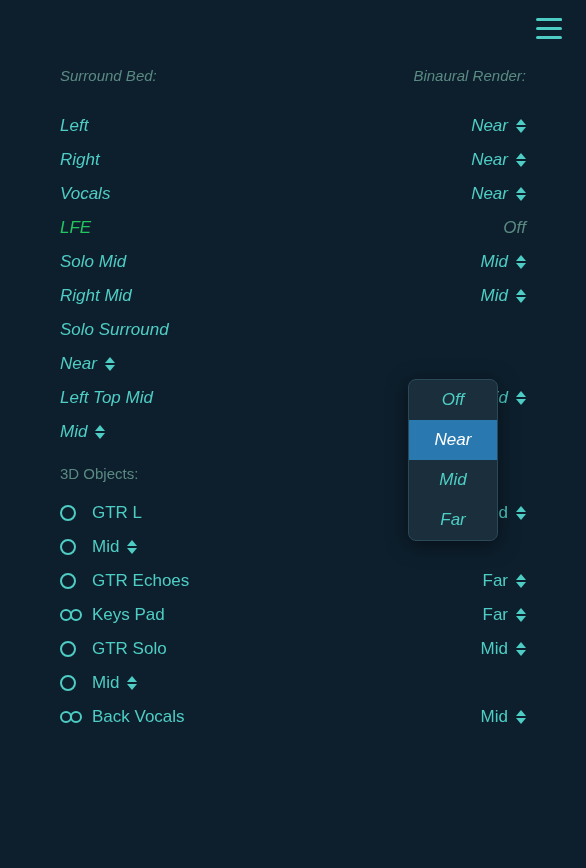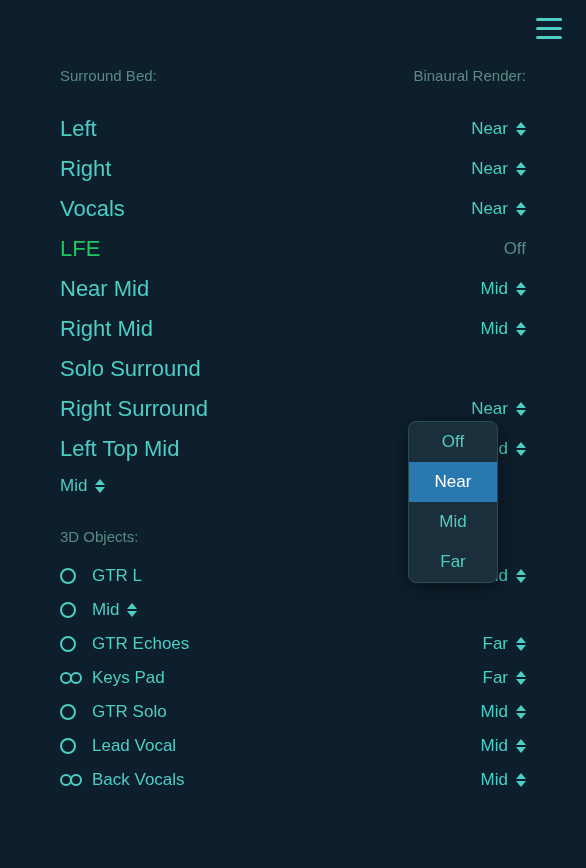--- a/index.html
+++ b/index.html
@@ -35,25 +35,26 @@
       font-size: 15px;
       margin-bottom: 14px;
       margin-top: 4px;
     }
 
     .row {
       display: flex;
       justify-content: space-between;
       padding: 7px 0;
       position: relative;
+      font-style: italic;
     }
 
     .row-label {
       color: #4ecdc4;
-      font-size: 22px;
+      font-size: 17px;
     }
 
     .row-label.dimmed {
       color: #22c55e;
     }
 
     .render-value {
       display: flex;
       align-items: center;
       gap: 6px;
@@ -91,21 +92,21 @@
 
     .spin-down {
       width: 0;
       height: 0;
       border-left: 5px solid transparent;
       border-right: 5px solid transparent;
       border-top: 6px solid #4ecdc4;
     }
 
     .objects-section {
-      margin-top: 25px;
+      margin-top: 16px;
     }
 
     .object-row {
       display: flex;
       padding: 7px 0;
     }
 
     .object-icon {
       width: 32px;
       display: flex;
@@ -240,21 +241,21 @@
   </div>
 
   <div class="row">
     <span class="row-label dimmed">LFE</span>
     <div class="render-value dimmed">
       <span>Off</span>
     </div>
   </div>
 
   <div class="row">
-    <span class="row-label">Near Mid</span>
+    <span class="row-label">Solo Mid</span>
     <div class="render-value">
       <span>Mid</span>
       <div class="spinner">
         <div class="spin-up"></div>
         <div class="spin-down"></div>
       </div>
     </div>
   </div>
 
   <div class="row">
@@ -273,21 +274,20 @@
     <div class="render-value" style="visibility:hidden;">
       <span>Near</span>
       <div class="spinner">
         <div class="spin-up"></div>
         <div class="spin-down"></div>
       </div>
     </div>
   </div>
 
   <div class="row row-with-dropdown">
-    <span class="row-label">Right Surround</span>
     <div class="render-value">
       <span>Near</span>
       <div class="spinner">
         <div class="spin-up"></div>
         <div class="spin-down"></div>
       </div>
     </div>
 
     <div class="dropdown-menu">
       <div class="dropdown-item">Off</div>
@@ -390,21 +390,20 @@
           <div class="spin-up"></div>
           <div class="spin-down"></div>
         </div>
       </div>
     </div>
 
     <div class="object-row">
       <div class="object-icon">
         <div class="circle-icon"></div>
       </div>
-      <span class="object-label">Lead Vocal</span>
       <div class="object-value">
         <span>Mid</span>
         <div class="spinner">
           <div class="spin-up"></div>
           <div class="spin-down"></div>
         </div>
       </div>
     </div>
 
     <div class="object-row">

